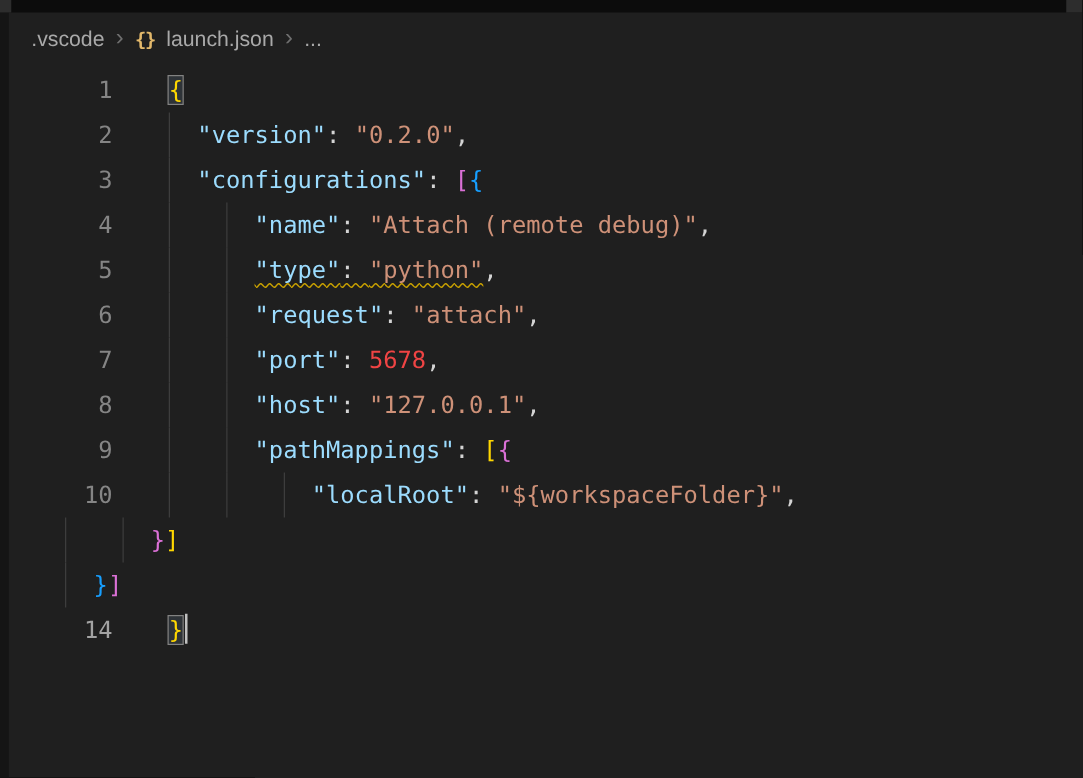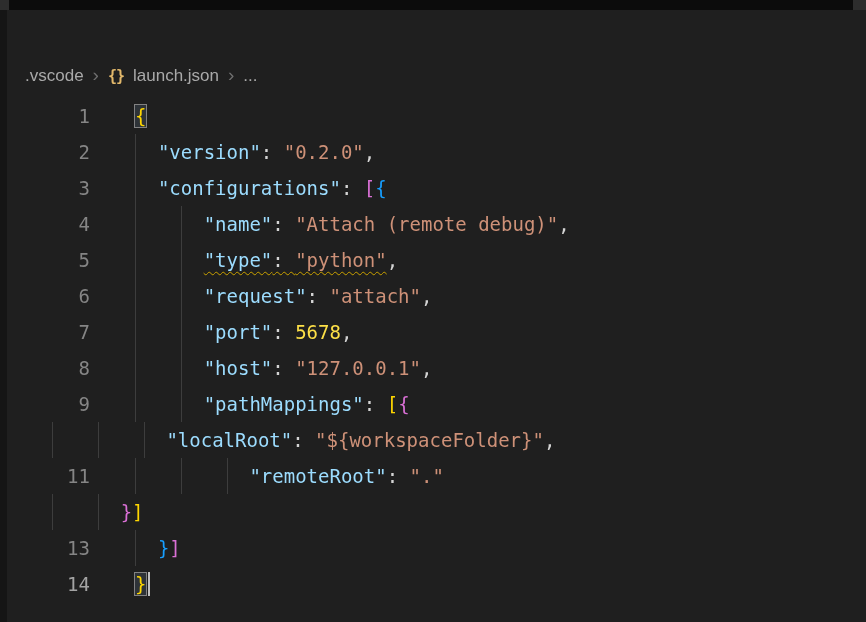--- a/index.html
+++ b/index.html
@@ -13,21 +13,21 @@
   .left-edge { position: absolute; left: 0; top: 0; bottom: 0; width: 7px; background: #151515; }
   .tabbar { height: 10px; background: #0c0c0c; position: relative; margin-left: -7px; }
   .tabbar .corner { position: absolute; top: 0; height: 10px; background: #2d2d2d; }
   .tabbar .corner.left { left: 0; width: 9px; }
   .tabbar .corner.right { right: 0; width: 13px; }
 
   .breadcrumb {
     height: 44px; display: flex; align-items: center;
     padding-left: 18px; gap: 9px;
     font-family: "Liberation Sans", sans-serif;
-    font-size: 17px; color: #a9a9a9; margin-top: 44px;
+    font-size: 17px; color: #a9a9a9;
   }
   .crumb { cursor: pointer; }
   .chev { color: #6f6f6f; font-size: 19px; line-height: 1; padding-bottom: 3px; }
   .json-icon {
     color: #e2b86b; font-family: "DejaVu Sans Mono", monospace;
     font-size: 15px; font-weight: bold; letter-spacing: -1px;
   }
 
   .editor { font-size: 19px; }
   .line { display: flex; height: 36px; line-height: 36px; }
@@ -38,21 +38,21 @@
   .line.active .ln { color: #a3a3a3; }
   .code { white-space: pre; padding-left: 45px; color: #d4d4d4; }
 
   .iguide {
     display: inline-block; height: 36px; vertical-align: top;
     border-left: 1px solid #3d3d3d;
   }
 
   .key { color: #9cdcfe; }
   .str { color: #ce9178; }
-  .num { color: #fde047; }
+  .num { color: #ef4444; }
   .pun { color: #d4d4d4; }
   .b1  { color: #ffd700; }
   .b2  { color: #da70d6; }
   .b3  { color: #179fff; }
   .match {
     outline: 1px solid #828282;
     background: rgba(90, 110, 130, 0.25);
   }
   .warn {
     text-decoration: underline;
@@ -117,31 +117,27 @@
       </div>
       <div class="line">
         <div class="ln">8</div>
         <div class="code"><span class="iguide" style="width: 4ch;"></span><span class="iguide" style="width: 2ch;"></span><span class="key">"host"</span><span class="pun">: </span><span class="str">"127.0.0.1"</span><span class="pun">,</span></div>
       </div>
       <div class="line">
         <div class="ln">9</div>
         <div class="code"><span class="iguide" style="width: 4ch;"></span><span class="iguide" style="width: 2ch;"></span><span class="key">"pathMappings"</span><span class="pun">: </span><span class="b1">[</span><span class="b2">{</span></div>
       </div>
       <div class="line">
+        <div class="ln">10</div>
         <div class="code"><span class="iguide" style="width: 4ch;"></span><span class="iguide" style="width: 4ch;"></span><span class="iguide" style="width: 2ch;"></span><span class="key">"localRoot"</span><span class="pun">: </span><span class="str">"${workspaceFolder}"</span><span class="pun">,</span></div>
-      </div>
-      <div class="line">
-        <div class="ln">11</div>
-        <div class="code"><span class="iguide" style="width: 4ch;"></span><span class="iguide" style="width: 4ch;"></span><span class="iguide" style="width: 2ch;"></span><span class="key">"remoteRoot"</span><span class="pun">: </span><span class="str">"."</span></div>
       </div>
       <div class="line">
         <div class="code"><span class="iguide" style="width: 4ch;"></span><span class="iguide" style="width: 2ch;"></span><span class="b2">}</span><span class="b1">]</span></div>
       </div>
       <div class="line">
-        <div class="ln">13</div>
         <div class="code"><span class="iguide" style="width: 2ch;"></span><span class="b3">}</span><span class="b2">]</span></div>
       </div>
       <div class="line active">
         <div class="ln">14</div>
         <div class="code"><span class="b1 match">}</span><span class="cursor"></span></div>
       </div>
     </div>
 </div>
 
 </body></html>

